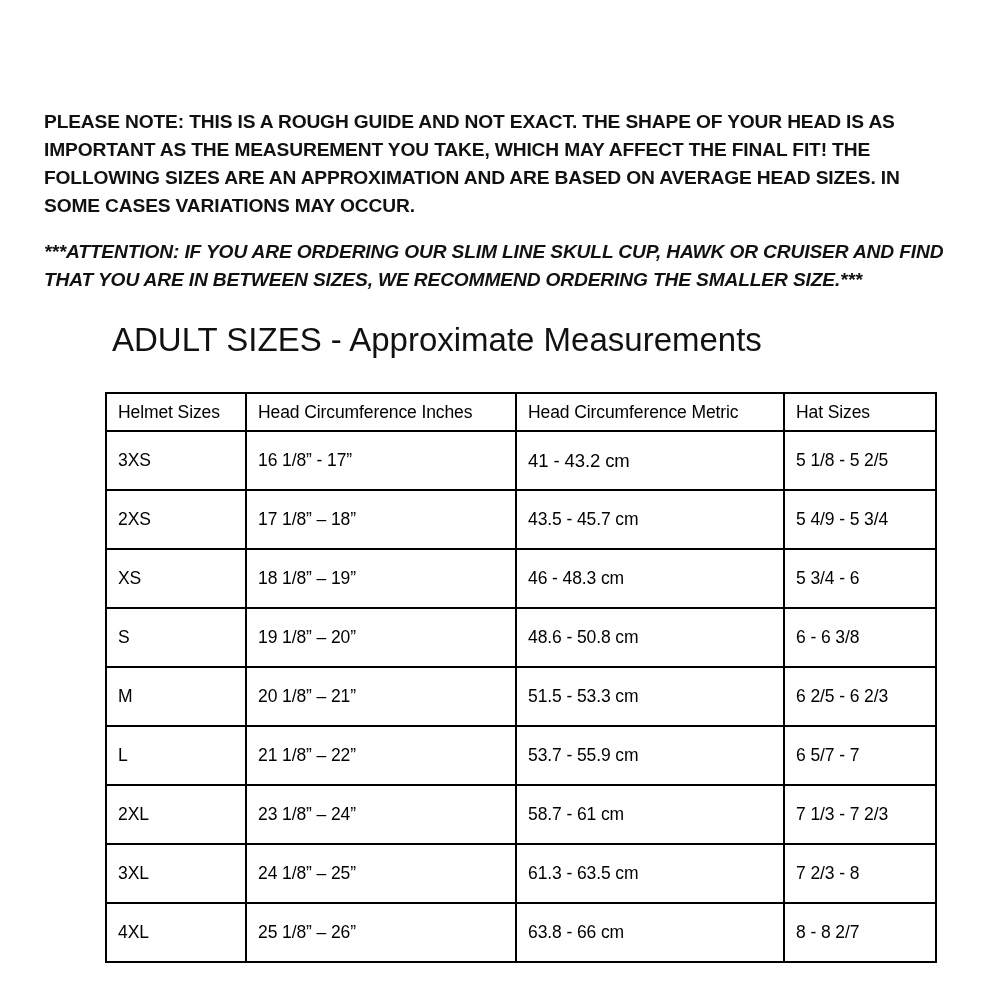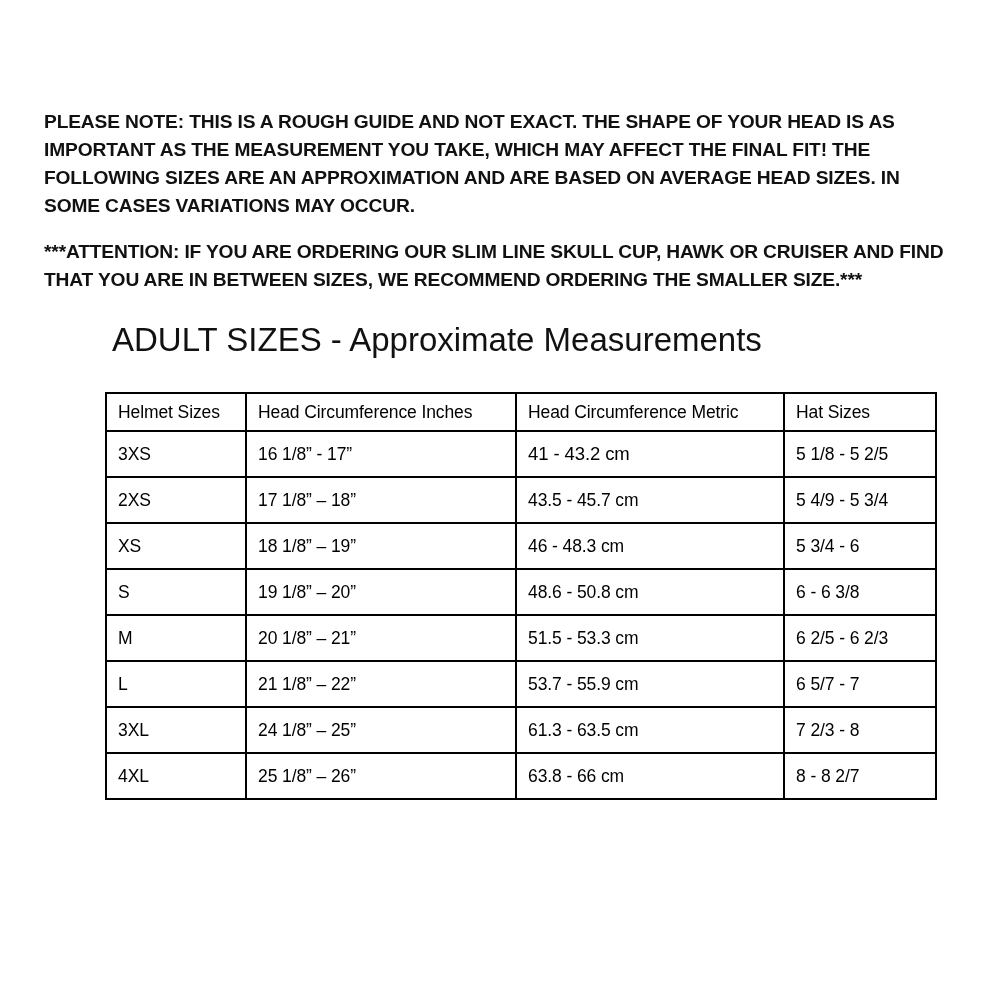--- a/index.html
+++ b/index.html
@@ -33,20 +33,21 @@
   .note-par {
     font-size: 19.2px;
     line-height: 28px;
     font-weight: 700;
     letter-spacing: -0.15px;
     margin: 0 0 18px 0;
     color: #111111;
   }
   .note-par:last-child {
     margin-bottom: 8px;
+    font-style: italic;
   }
   .title {
     position: absolute;
     left: 104px;
     top: 320px;
     font-size: 33px;
     line-height: 40px;
     color: #111111;
     white-space: nowrap;
   }
@@ -62,21 +63,21 @@
   }
   table.size-table {
     border-collapse: collapse;
     width: 790px;
     table-layout: fixed;
   }
   table.size-table td,
   table.size-table th {
     border: 2px solid #000000;
     padding: 0 0 0 11px;
-    height: 46px;
+    height: 59px;
     font-size: 17.5px;
     text-align: left;
     vertical-align: middle;
     font-weight: 400;
     color: #000000;
     letter-spacing: -0.1px;
     box-sizing: border-box;
   }
   table.size-table thead th {
     font-weight: 400;
@@ -152,20 +153,26 @@
             <td>51.5 - 53.3 cm</td>
             <td>6 2/5 - 6 2/3</td>
           </tr>
           <tr>
             <td>L</td>
             <td>21 1/8” – 22”</td>
             <td>53.7 - 55.9 cm</td>
             <td>6 5/7 - 7</td>
           </tr>
           <tr>
+            <td>2XL</td>
+            <td>23 1/8” – 24”</td>
+            <td>58.7 - 61 cm</td>
+            <td>7 1/3 - 7 2/3</td>
+          </tr>
+          <tr>
             <td>3XL</td>
             <td>24 1/8” – 25”</td>
             <td>61.3 - 63.5 cm</td>
             <td>7 2/3 - 8</td>
           </tr>
           <tr>
             <td>4XL</td>
             <td>25 1/8” – 26”</td>
             <td>63.8 - 66 cm</td>
             <td>8 - 8 2/7</td>

